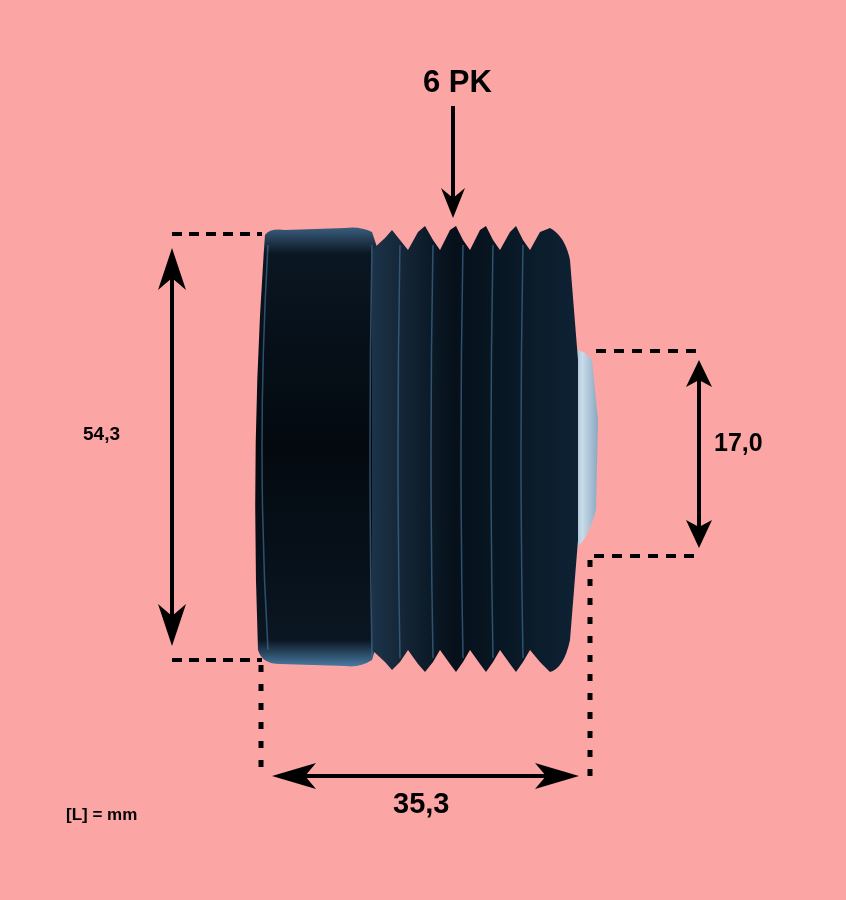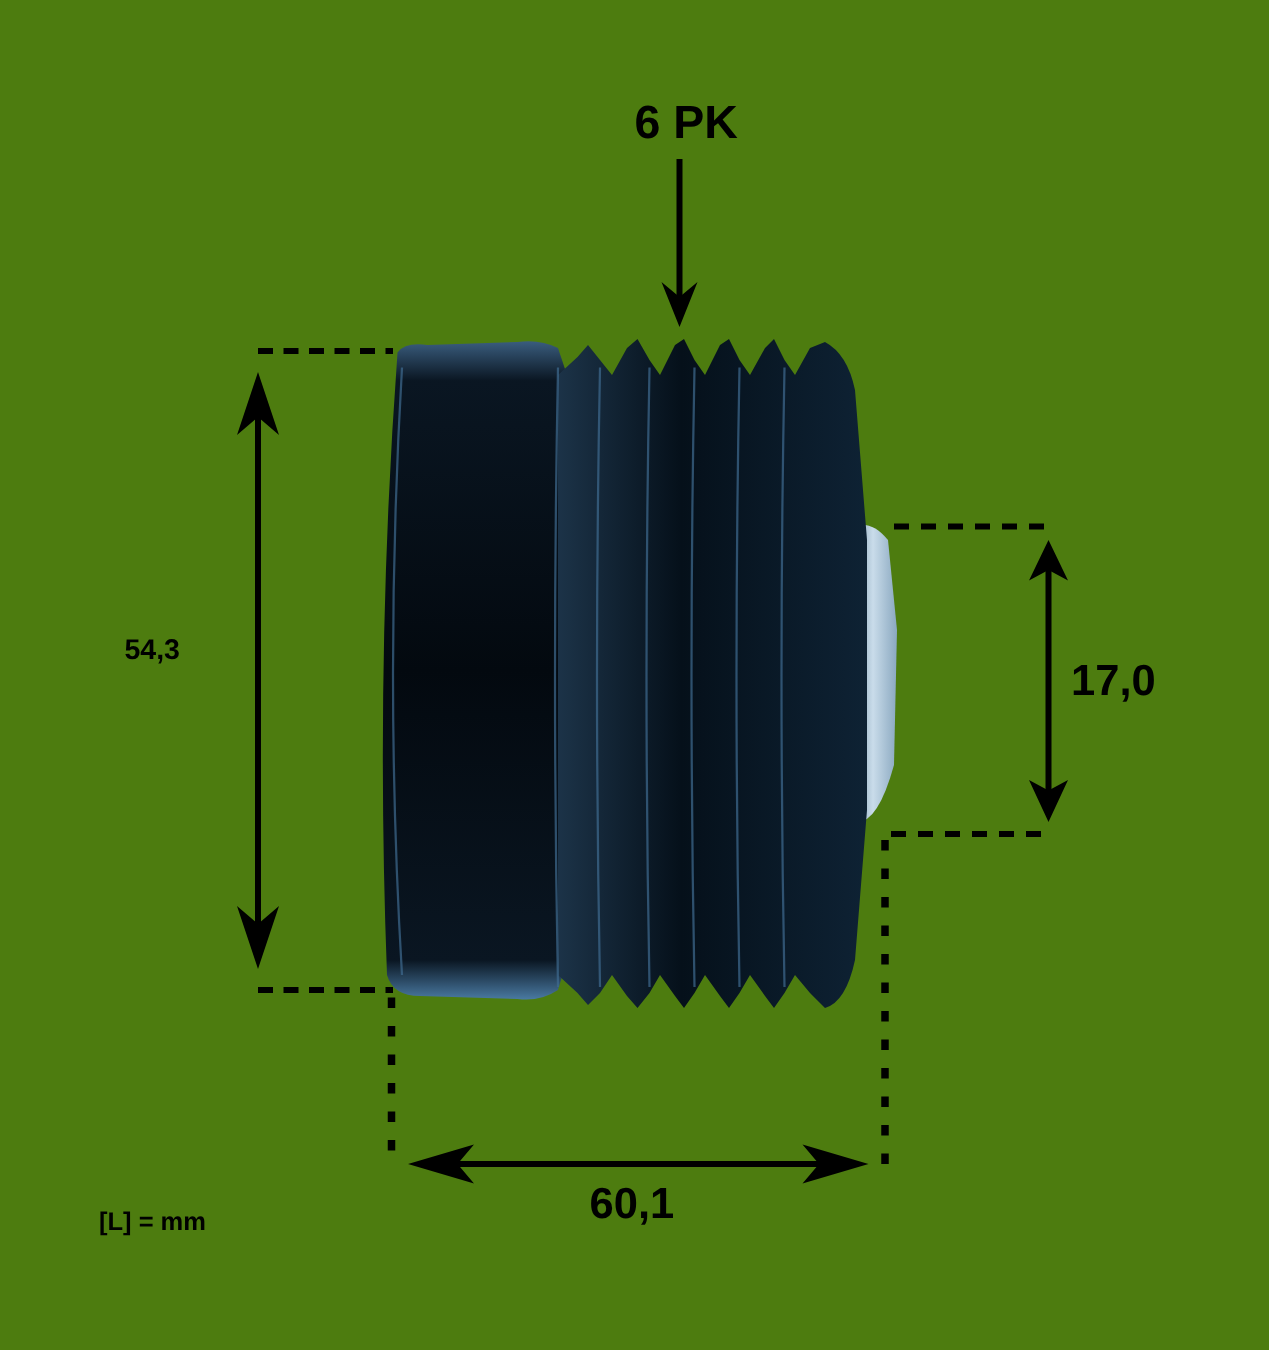--- a/index.html
+++ b/index.html
@@ -1,16 +1,16 @@
 <!DOCTYPE html>
 <html><head>
 <meta charset="utf-8">
 <style>
   html,body{margin:0;padding:0;background:#fff;}
-  #stage{position:relative;width:846px;height:900px;background:#4d7c0f;overflow:hidden;font-family:"Liberation Sans",sans-serif;}
+  #stage{position:relative;width:846px;height:900px;background:#fca5a5;overflow:hidden;font-family:"Liberation Sans",sans-serif;}
   .label{position:absolute;font-weight:bold;color:#000;font-family:"Liberation Sans",sans-serif;white-space:nowrap;}
   svg{position:absolute;left:0;top:0;}
 </style>
 </head>
 <body>
 
 <div id="stage">
   <svg width="846" height="900" viewBox="0 0 846 900">
     <defs>
       <linearGradient id="bodyGrad" x1="0" y1="0" x2="0" y2="1">
@@ -79,16 +79,16 @@
       <line x1="261" y1="665" x2="261" y2="776" stroke-width="5" stroke-dasharray="7,12"></line>
       <line x1="590" y1="560" x2="590" y2="776" stroke-width="5" stroke-dasharray="7,12"></line>
       <line x1="285" y1="776" x2="566" y2="776" stroke-width="4"></line>
       <path d="M316,763 L272,776 L316,789 L305,776 Z" stroke="none"></path>
       <path d="M535,763 L579,776 L535,789 L546,776 Z" stroke="none"></path>
     </g>
   </svg>
 
   <div class="label" style="left:423px;top:64px;font-size:31px;">6 PK</div>
   <div class="label" style="left:83px;top:423px;font-size:19px;">54,3</div>
-  <div class="label" style="left:714px;top:438px;font-size:29px;">17,0</div>
-  <div class="label" style="left:393px;top:787px;font-size:29px;">60,1</div>
+  <div class="label" style="left:714px;top:428px;font-size:25px;">17,0</div>
+  <div class="label" style="left:393px;top:787px;font-size:29px;">35,3</div>
   <div class="label" style="left:66px;top:805px;font-size:17px;text-align:center;">[L] = mm</div>
 </div>
 
 </body></html>

